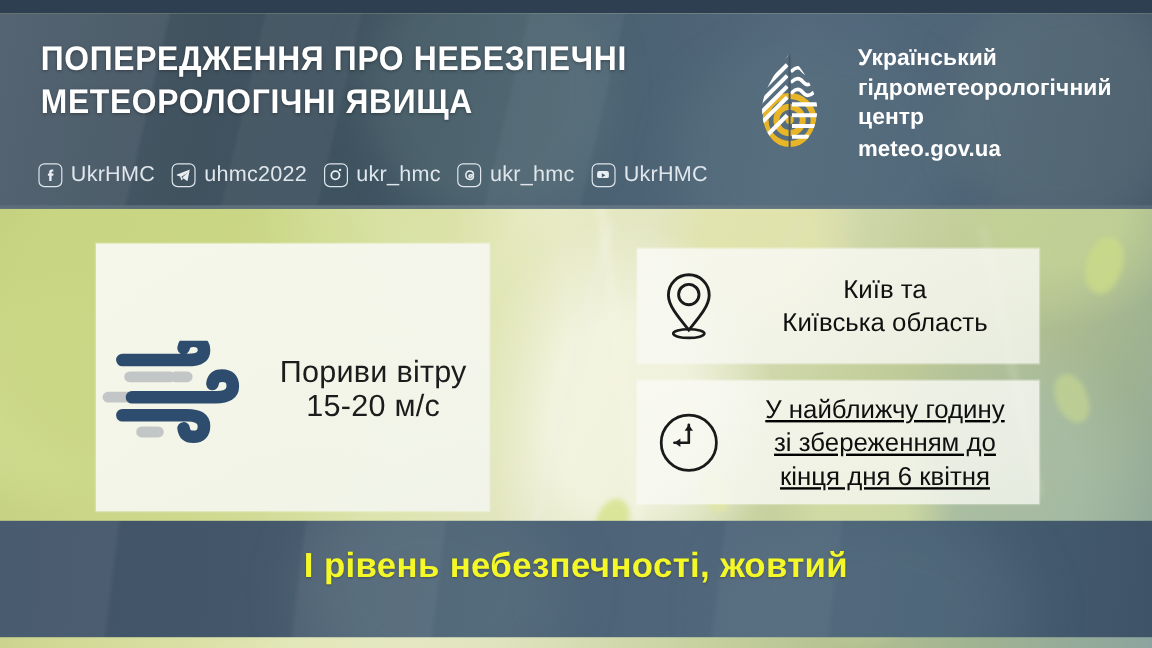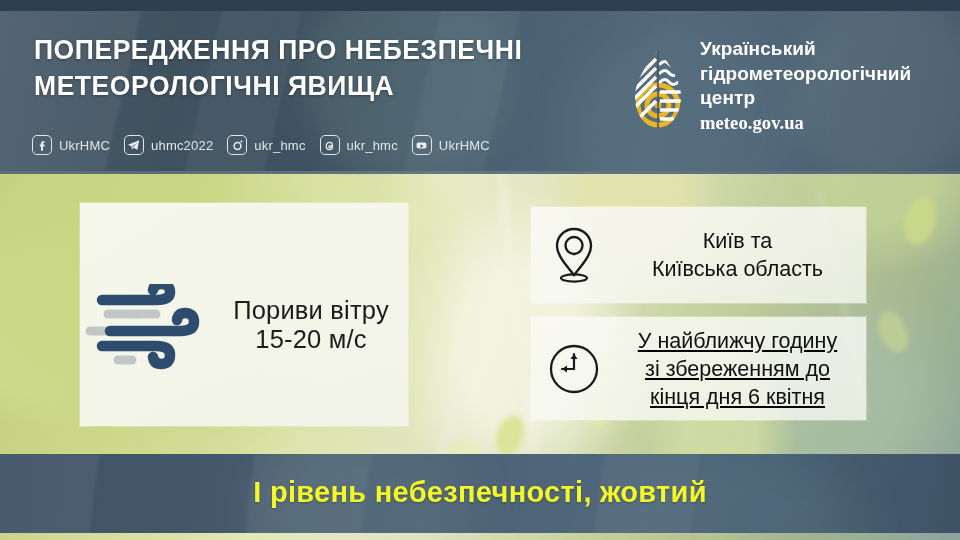--- a/index.html
+++ b/index.html
@@ -58,27 +58,27 @@
     transform:scaleX(.93); transform-origin:left center;
     text-shadow:0 1px 3px rgba(0,0,0,.35);
   }
 
   
   .socials { position:absolute; left:32px; top:124px; display:flex; align-items:center; gap:14px; }
   .soc { display:flex; align-items:center; gap:7px; }
   .soc-badge { width:20px; height:20px; border:1.6px solid #dfe6ec; border-radius:5px;
     display:flex; align-items:center; justify-content:center; color:#e9eef3; flex:none; }
   .soc-badge svg { display:block; }
-  .soc-label { color:#dfe6ec; font-size:13px; letter-spacing:.2px; white-space:nowrap; }
-
-  
-  .logo { position:absolute; left:632px; top:26px; display:flex; align-items:flex-end; gap:16px; }
+  .soc-label { color:#dfe6ec; font-size:18px; letter-spacing:.2px; white-space:nowrap; }
+
+  
+  .logo { position:absolute; left:632px; top:26px; display:flex; align-items:center; gap:31px; }
   .logo-mark { width:52px; height:86px; flex:none; position:relative; }
   .logo-text { color:#fff; font-size:19px; font-weight:bold; line-height:24.5px; letter-spacing:.1px; }
-  .logo-url { color:#fff; font-size:18.5px; font-weight:bold; margin-top:2px; letter-spacing:.1px;font-family:Liberation Serif, serif; }
+  .logo-url { color:#fff; font-size:18.5px; font-weight:bold; margin-top:2px; letter-spacing:.1px; }
 
   
   .card { position:absolute; background:rgba(250,250,246,.90);
     box-shadow:0 0 0 1px rgba(255,255,255,.25); }
 
   .card-wind { left:80px; top:192px; width:328px; height:223px;
     display:flex; flex-direction:row; align-items:center;
     background:linear-gradient(150deg, rgba(249,250,243,.93), rgba(243,245,238,.9)); }
   .wind-icon { margin-top:34px; width:134px; height:96px; }
   .wind-text { margin-top:20px; color:#1c1c1c; font-size:25.5px; letter-spacing:.2px;
@@ -89,21 +89,21 @@
     background:linear-gradient(160deg, rgba(250,250,245,.86), rgba(244,246,238,.82)); }
   .card-time { left:531px; top:306px; width:335px; height:103px;
     display:flex; align-items:center;
     background:linear-gradient(160deg, rgba(250,250,245,.86), rgba(244,246,238,.82));text-decoration:underline; }
 
   .ico-wrap { width:86px; display:flex; align-items:center; justify-content:center; flex:none; }
   .side-text { color:#101010; font-size:21.5px; line-height:28px; text-align:center;
     flex:1; padding-right:8px; }
 
   
-  .footer { position:absolute; left:0; top:443px; width:960px; height:79px;
+  .footer { position:absolute; left:0; top:423px; width:960px; height:97px;
     background:
       linear-gradient(97deg, rgba(255,255,255,.05) 0 10%, rgba(0,0,0,0) 10.5% 26%,
                              rgba(255,255,255,.05) 26.5% 38%, rgba(0,0,0,0) 38.5% 62%,
                              rgba(255,255,255,.04) 62.5% 72%, rgba(0,0,0,0) 72.5% 100%),
       linear-gradient(95deg,#3f5266 0%,#44576a 20%,#4b6074 42%,#50667a 60%,#476073 80%,#3f5367 100%);
     overflow:hidden; }
   .footer-blur { position:absolute; border-radius:50%; filter:blur(22px); }
   .footer-text { position:absolute; left:0; right:0; top:22px; text-align:center;
     color:#f5f828; font-size:29px; font-weight:bold; letter-spacing:.3px;
     text-shadow:0 1px 2px rgba(0,0,0,.28); }

